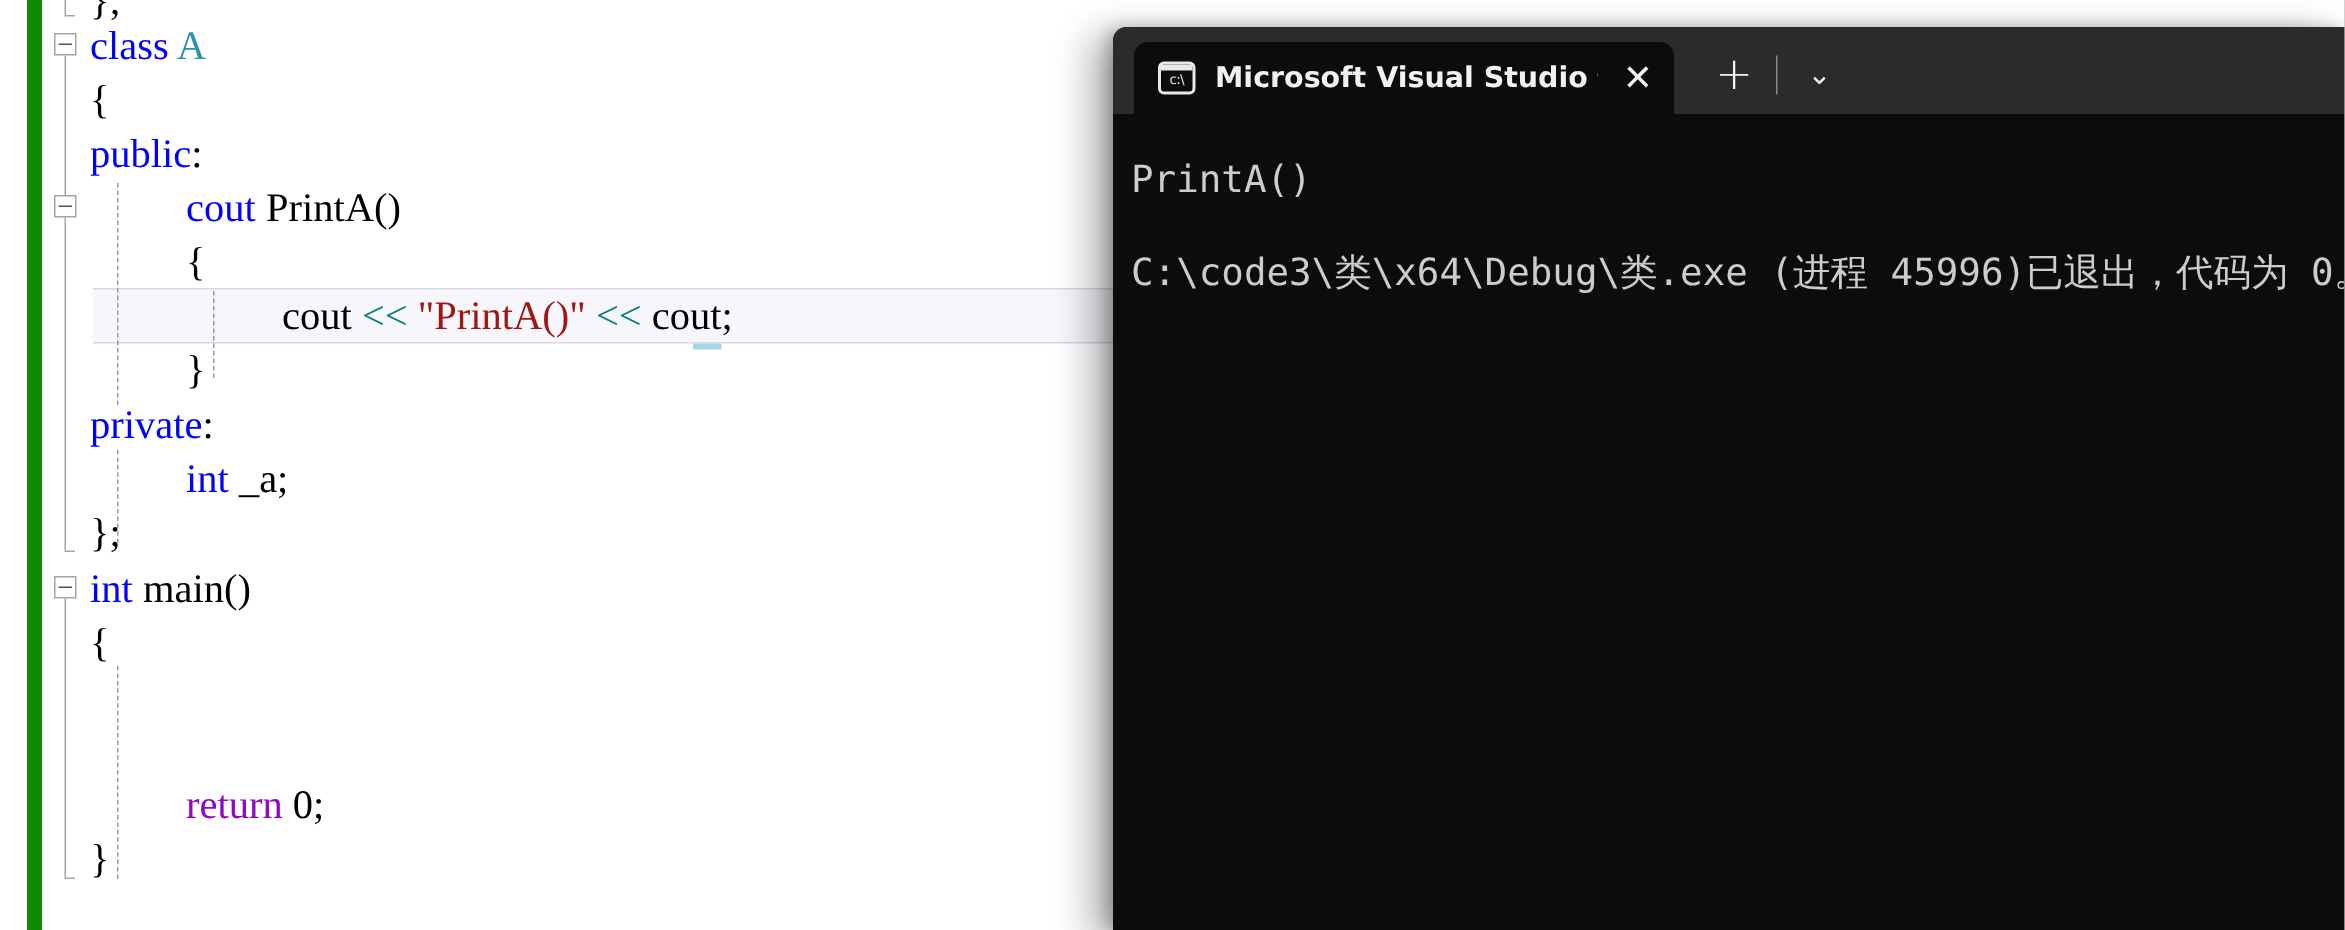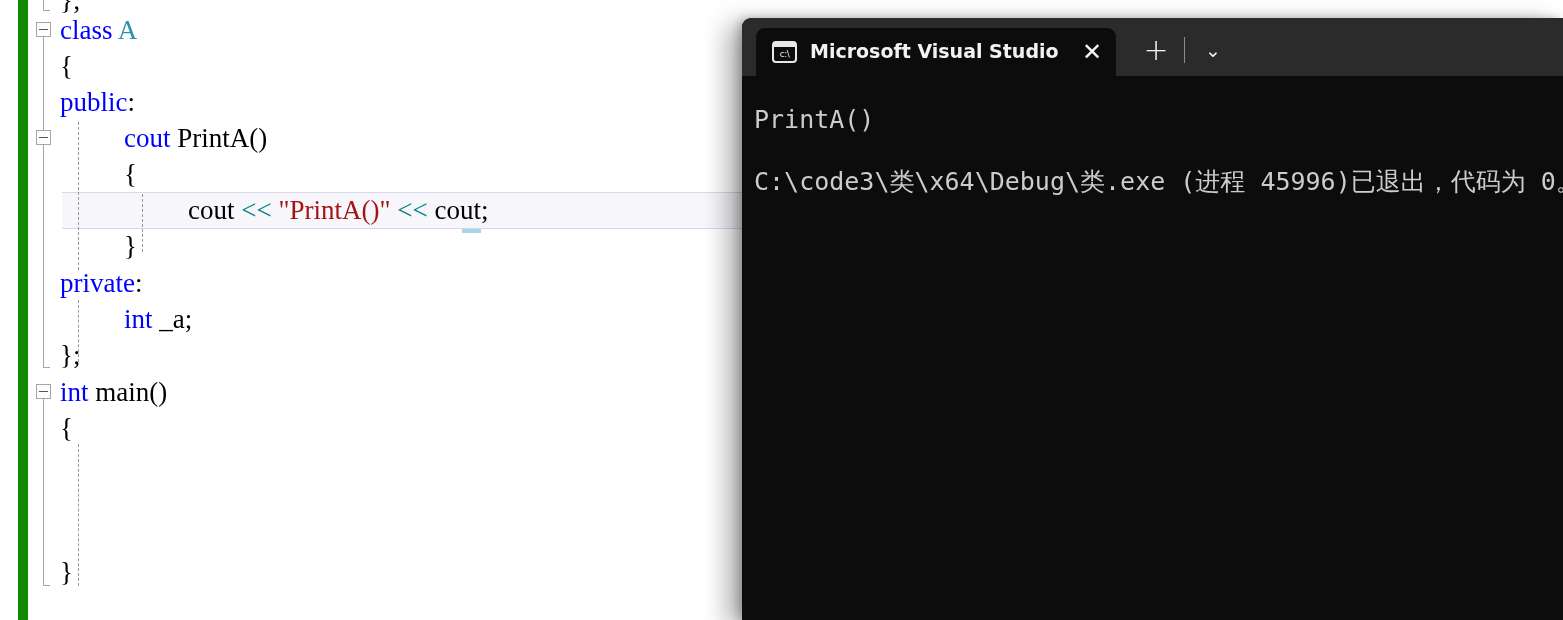--- a/index.html
+++ b/index.html
@@ -298,20 +298,21 @@
     <div class="code-line" style="top:301px; left:124px;"><span class="kw">int</span><span class="plain"> _a;</span></div>
 
     <div class="code-line" style="top:337px;"><span class="plain">};</span></div>
 
     <div class="code-line" style="top:374px;"><span class="kw">int</span><span class="fn"> main</span><span class="plain">()</span></div>
 
     <div class="code-line" style="top:410px;"><span class="plain">{</span></div>
 
 
 
+    <div class="code-line" style="top:518px; left:124px;"><span class="ctrl">return</span><span class="num"> 0;</span></div>
 
     <div class="code-line" style="top:554px;"><span class="plain">}</span></div>
 
   </div>
 
   <div class="marker-underline"></div>
 </div>
 
 <div id="terminal">
 

